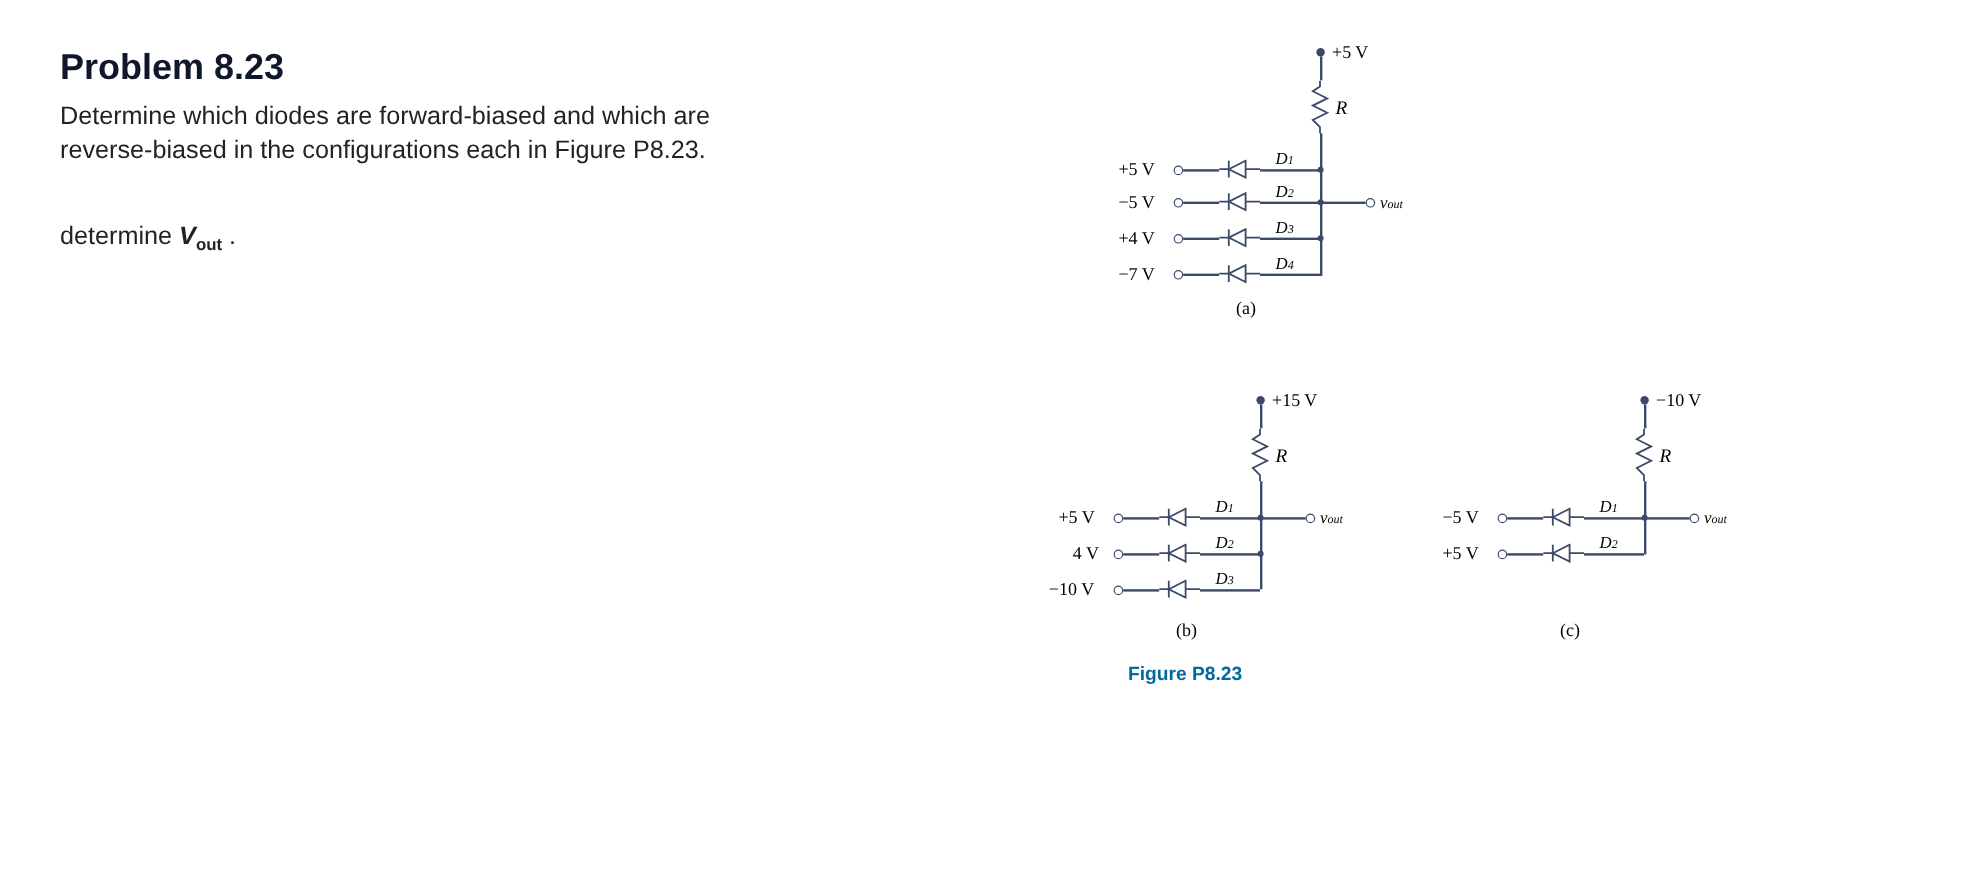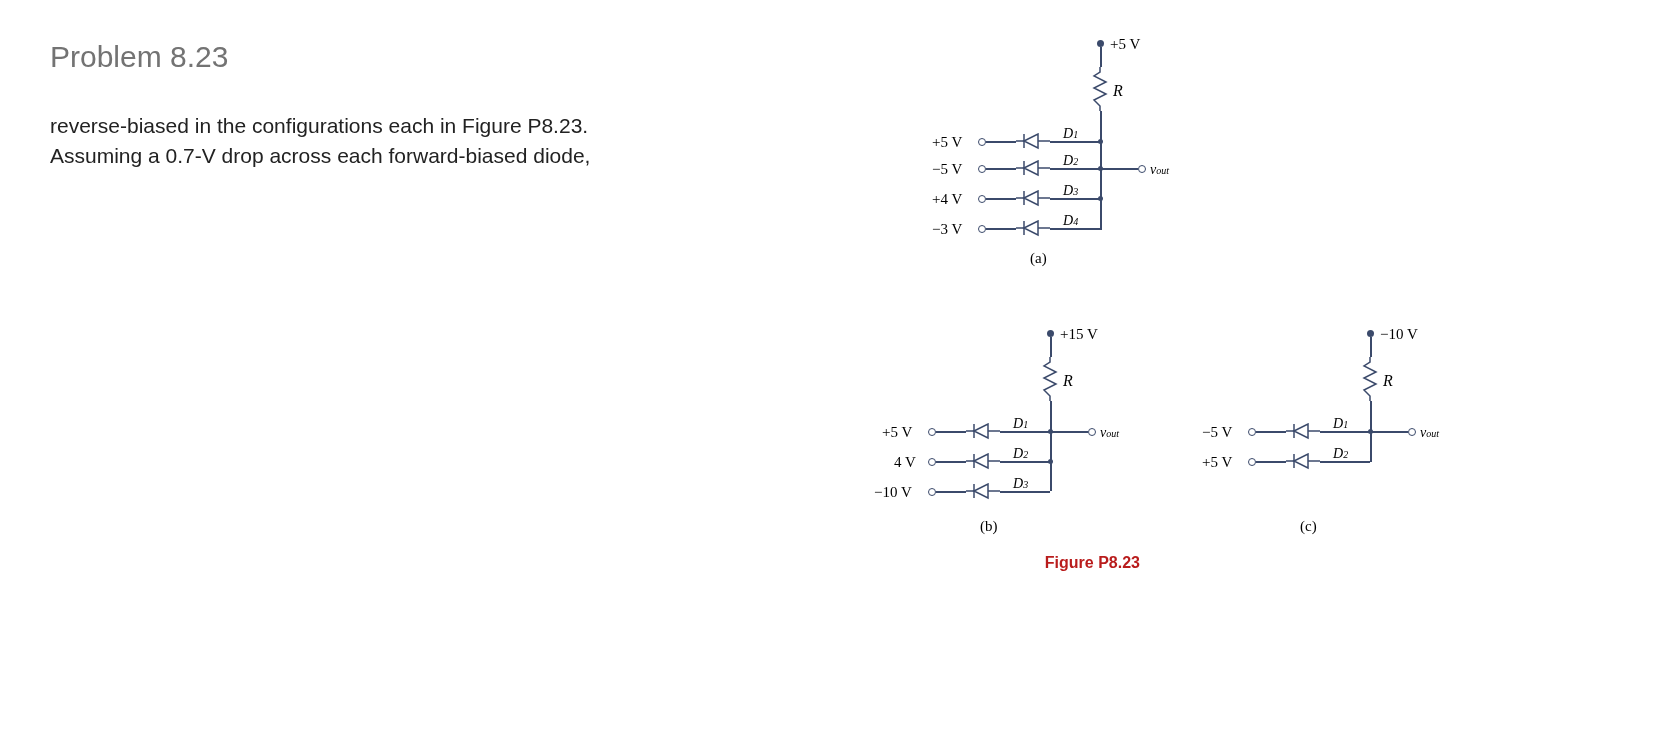--- a/index.html
+++ b/index.html
@@ -17,38 +17,38 @@
   .left-col {
     width: 700px;
     padding-right: 40px;
   }
   .right-col {
     flex: 1;
     position: relative;
   }
   h1 {
     font-size: 30px;
-    font-weight: normal;
+    font-weight: bold;
     margin: 0 0 8px 0;
-    color: #737373;
+    color: #0f172a;
   }
   .prompt {
     font-size: 21px;
     line-height: 1.4;
     color: #222;
   }
   .vsubsub {
     font-size: 14px;
     vertical-align: sub;
   }
   .fig-caption {
-    color: #b91c1c;
+    color: #0369a1;
     font-weight: bold;
     font-size: 16px;
-    text-align: right;
+    text-align: left;
     margin-top: 4px;
   }
 
   
   .circuit {
     position: absolute;
     font-family: 'Times New Roman', serif;
     font-size: 14px;
   }
   .circuit svg { position:absolute; left:0; top:0; }
@@ -75,23 +75,28 @@
   .part-label {
     position:absolute; font-family:'Times New Roman', serif; font-size:15px;
   }
 </style>
 </head>
 <body>
 
 <div class="left-col">
   <h1>Problem 8.23</h1>
   <div class="prompt">
+    <span>Determine which diodes are forward-biased and which are</span><br>
+    <span>reverse-biased in the configurations each in Figure P8.23.</span><br>
     <br>
-    <span>reverse-biased in the configurations each in Figure P8.23.</span><br>
-    <span>Assuming a 0.7-V drop across each forward-biased diode,</span><br>
+    <div style="margin-top:12px;">
+      <span>determine </span>
+      <span style="font-weight:bold; font-style:italic;">V</span><span class="vsubsub" style="font-weight:bold;">out</span>
+      <span> .</span>
+    </div>
   </div>
 </div>
 
 <div class="right-col">
 
   <svg width="0" height="0" style="position:absolute">
     <defs>
 
       <g id="diode-left">
         <line x1="0" y1="8" x2="8" y2="8" stroke="#3b4a6b" stroke-width="1.5"></line>
@@ -150,21 +155,21 @@
     <div class="circ-text" style="left:32px; top:151px; font-size:15px;">+4 V</div>
     <div class="line hline" style="left:86px; top:158px; width:30px;"></div>
     <svg width="40" height="20" style="left:116px; top:150px;">
         <use href="#diode-left"></use>
       </svg>
     <div class="line hline" style="left:150px; top:158px; width:50px;"></div>
     <div class="node-dot" style="left:198px; top:156px;"></div>
     <div class="circ-text" style="left:163px; top:143px; font-style:italic; font-size:14px;"><span>D</span><span class="label-sub">3</span></div>
 
     <div class="term-dot" style="left:78px; top:185px;"></div>
-    <div class="circ-text" style="left:32px; top:181px; font-size:15px;">−3 V</div>
+    <div class="circ-text" style="left:32px; top:181px; font-size:15px;">−7 V</div>
     <div class="line hline" style="left:86px; top:188px; width:30px;"></div>
     <svg width="40" height="20" style="left:116px; top:180px;">
         <use href="#diode-left"></use>
       </svg>
     <div class="line hline" style="left:150px; top:188px; width:50px;"></div>
     <div class="circ-text" style="left:163px; top:173px; font-style:italic; font-size:14px;"><span>D</span><span class="label-sub">4</span></div>
 
     <div class="part-label" style="left:130px; top:210px;">(a)</div>
   </div>
 

